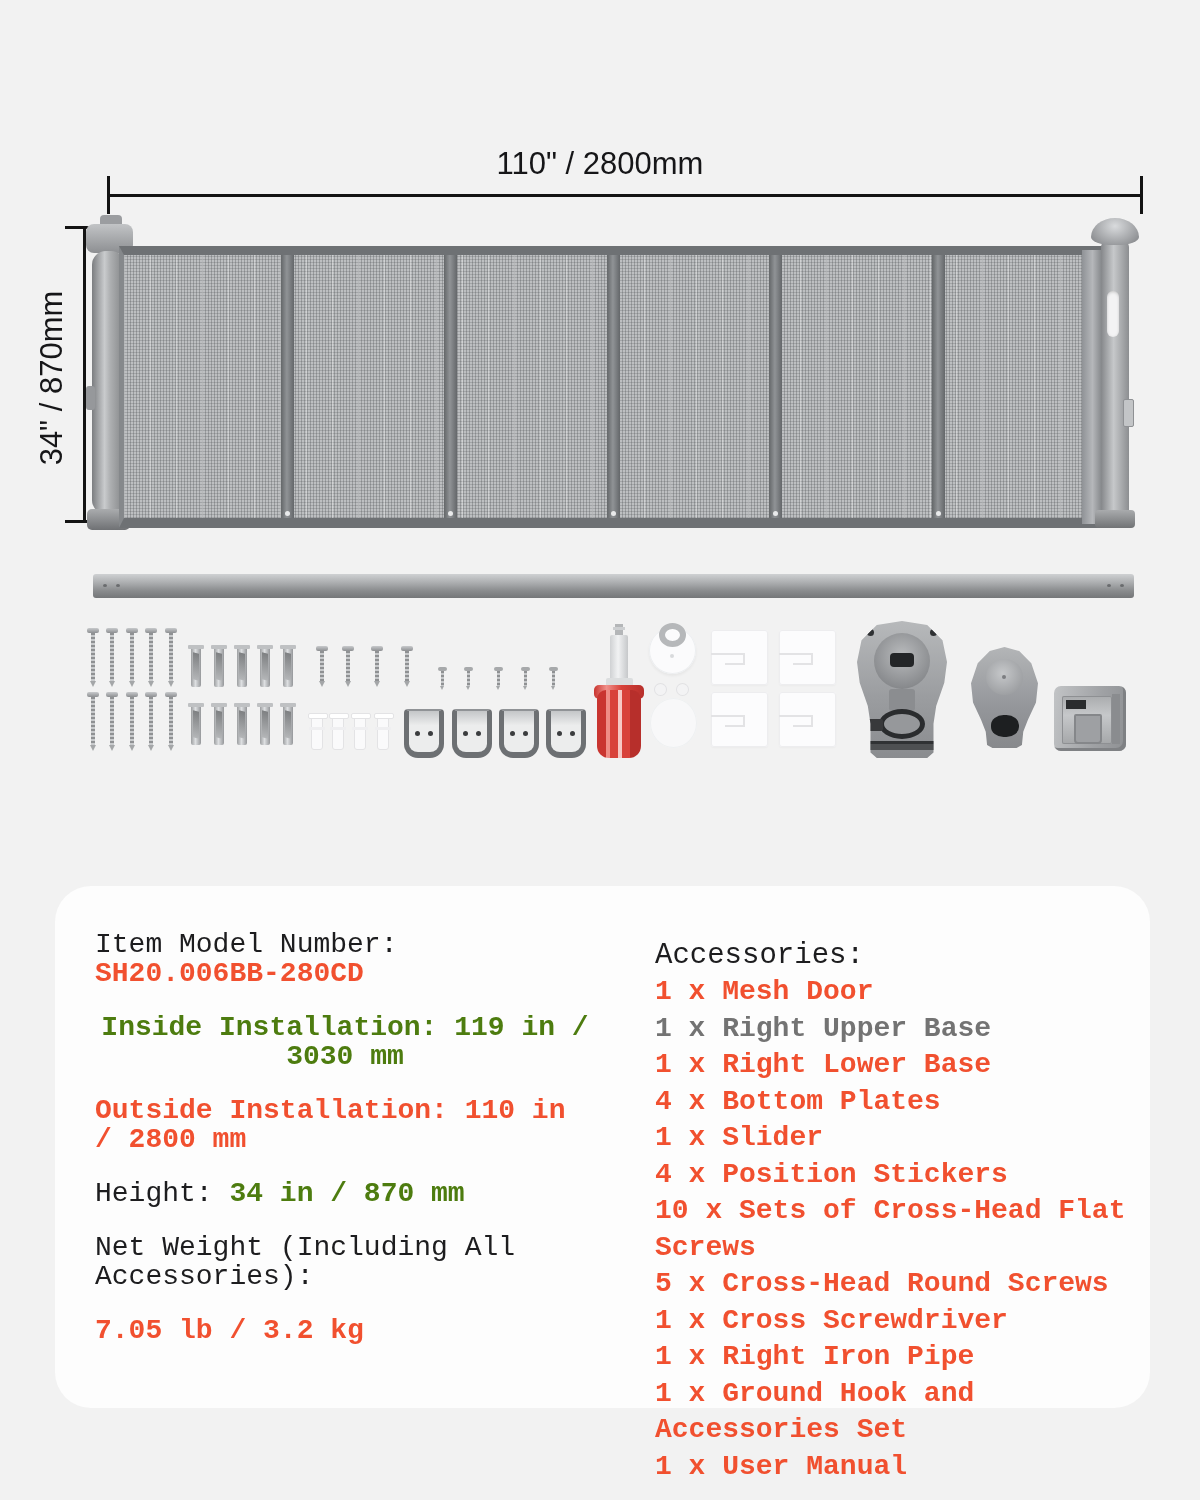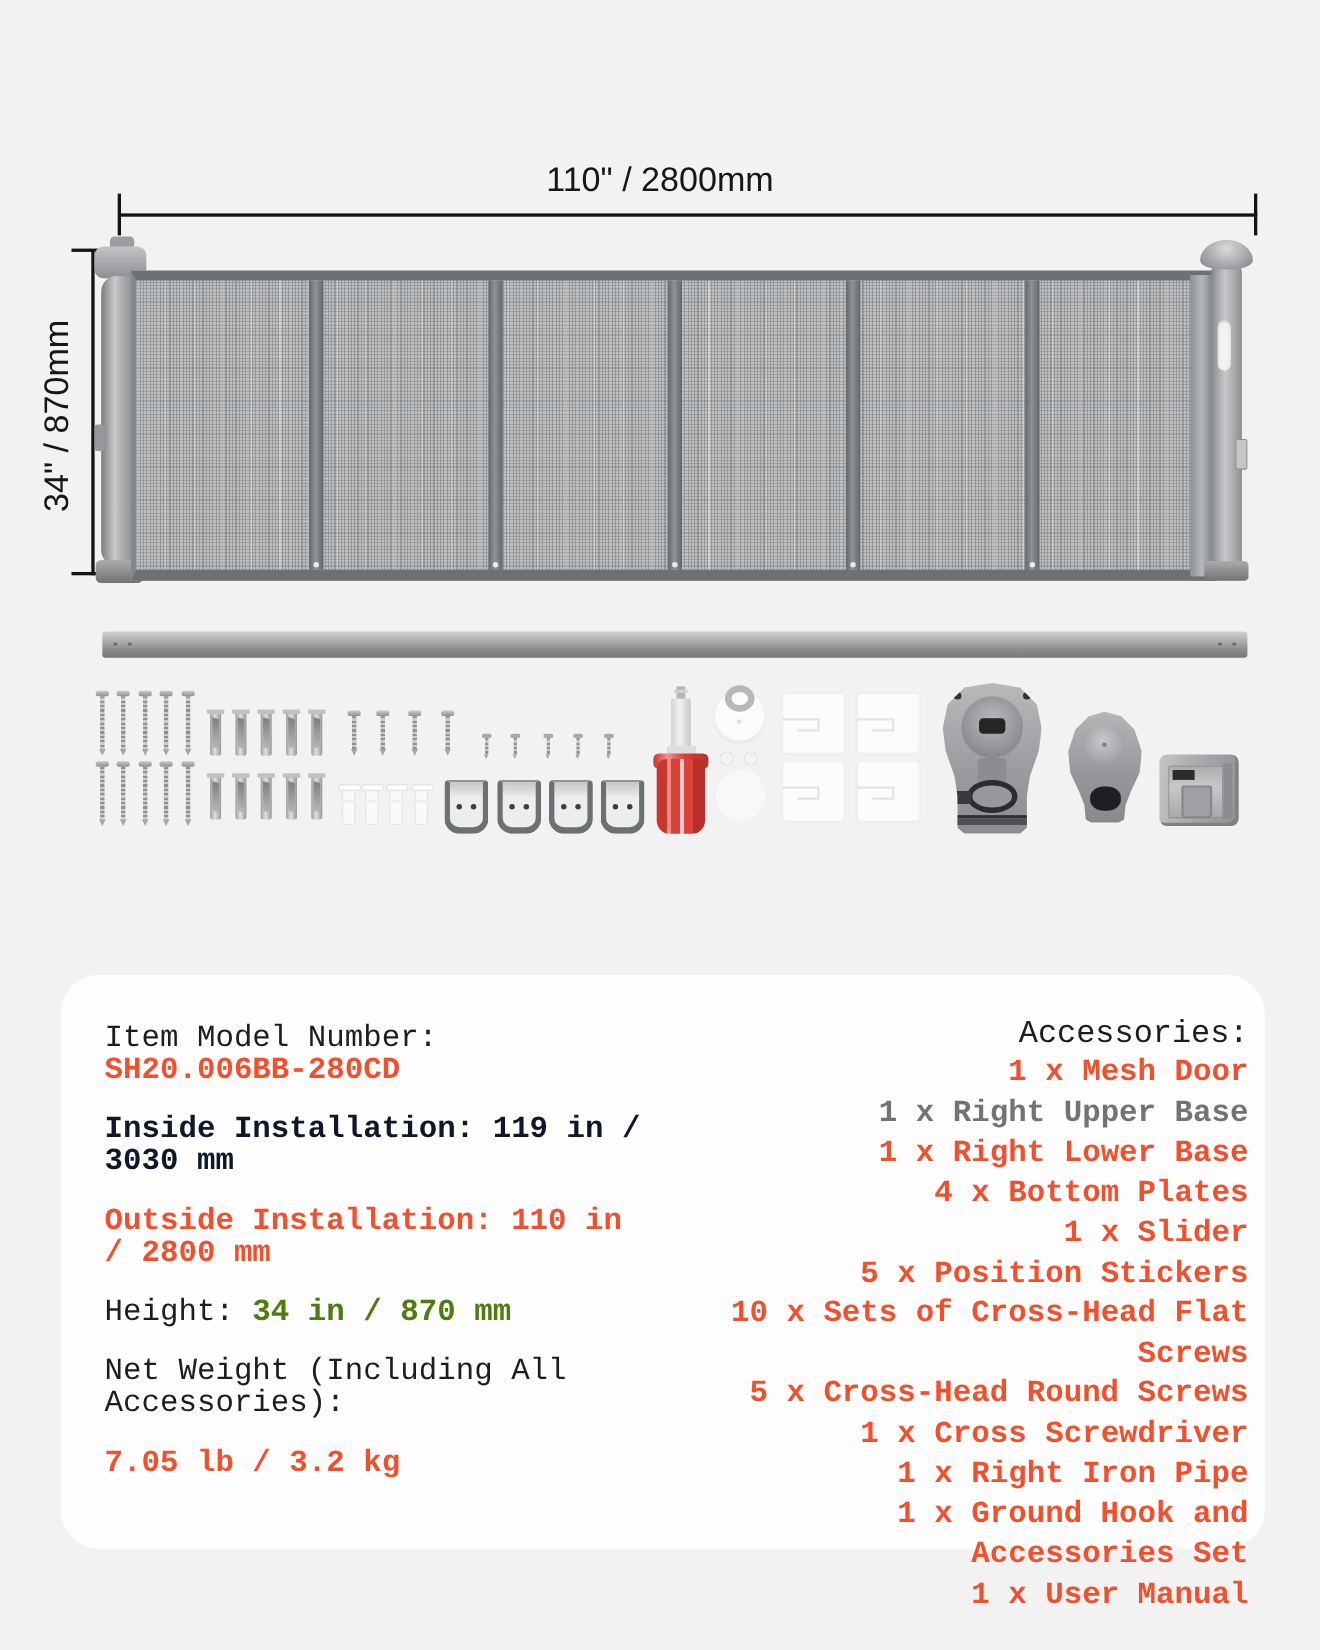--- a/index.html
+++ b/index.html
@@ -197,37 +197,37 @@
     <div class="abs" style="left:12px;top:14px;width:20px;height:9px;background:#2a2c2e;"></div>
     <div class="abs" style="left:20px;top:28px;width:28px;height:30px;border:2px solid #85878a;border-radius:2px 2px 4px 4px;background:#9ea0a3;box-sizing:border-box;"></div>
   </div>
 
   <div class="abs panel" style="left:55px;top:886px;width:1095px;height:522px;">
 
     <div class="abs spec-col" style="left:40px;top:44px;width:500px;">
       <div>
         <span>Item Model Number: </span><span class="accent" style="color:#f1502f;">SH20.006BB-280CD</span>
       </div>
-      <div class="accent" style="color:#0f172a;">Inside Installation: 119 in / 3030 mm</div>
+      <div class="accent" style="color:#4d7c0f;text-align:center;">Inside Installation: 119 in / 3030 mm</div>
       <div class="accent" style="color:#f1502f;">Outside Installation: 110 in / 2800 mm</div>
       <div>
         <span>Height: </span><span class="accent" style="color:#4d7c0f;">34 in / 870 mm</span>
       </div>
       <div>Net Weight (Including All Accessories):</div>
       <div class="accent" style="color:#f1502f;">7.05 lb / 3.2 kg</div>
     </div>
 
-    <div class="abs acc-col" style="left:600px;top:36px;width:480px;text-align:right;">
+    <div class="abs acc-col" style="left:600px;top:52px;width:480px;">
       <div class="acc-title">Accessories:</div>
       <div class="acc-item" style="color:#f1502f;">1 x Mesh Door</div>
       <div class="acc-item" style="color:#737373;">1 x Right Upper Base</div>
       <div class="acc-item" style="color:#f1502f;">1 x Right Lower Base</div>
       <div class="acc-item" style="color:#f1502f;">4 x Bottom Plates</div>
       <div class="acc-item" style="color:#f1502f;">1 x Slider</div>
-      <div class="acc-item" style="color:#f1502f;">5 x Position Stickers</div>
+      <div class="acc-item" style="color:#f1502f;">4 x Position Stickers</div>
       <div class="acc-item" style="color:#f1502f;">10 x Sets of Cross-Head Flat Screws</div>
       <div class="acc-item" style="color:#f1502f;">5 x Cross-Head Round Screws</div>
       <div class="acc-item" style="color:#f1502f;">1 x Cross Screwdriver</div>
       <div class="acc-item" style="color:#f1502f;">1 x Right Iron Pipe</div>
       <div class="acc-item" style="color:#f1502f;">1 x Ground Hook and Accessories Set</div>
       <div class="acc-item" style="color:#f1502f;">1 x User Manual</div>
     </div>
 
   </div>
 </div>

